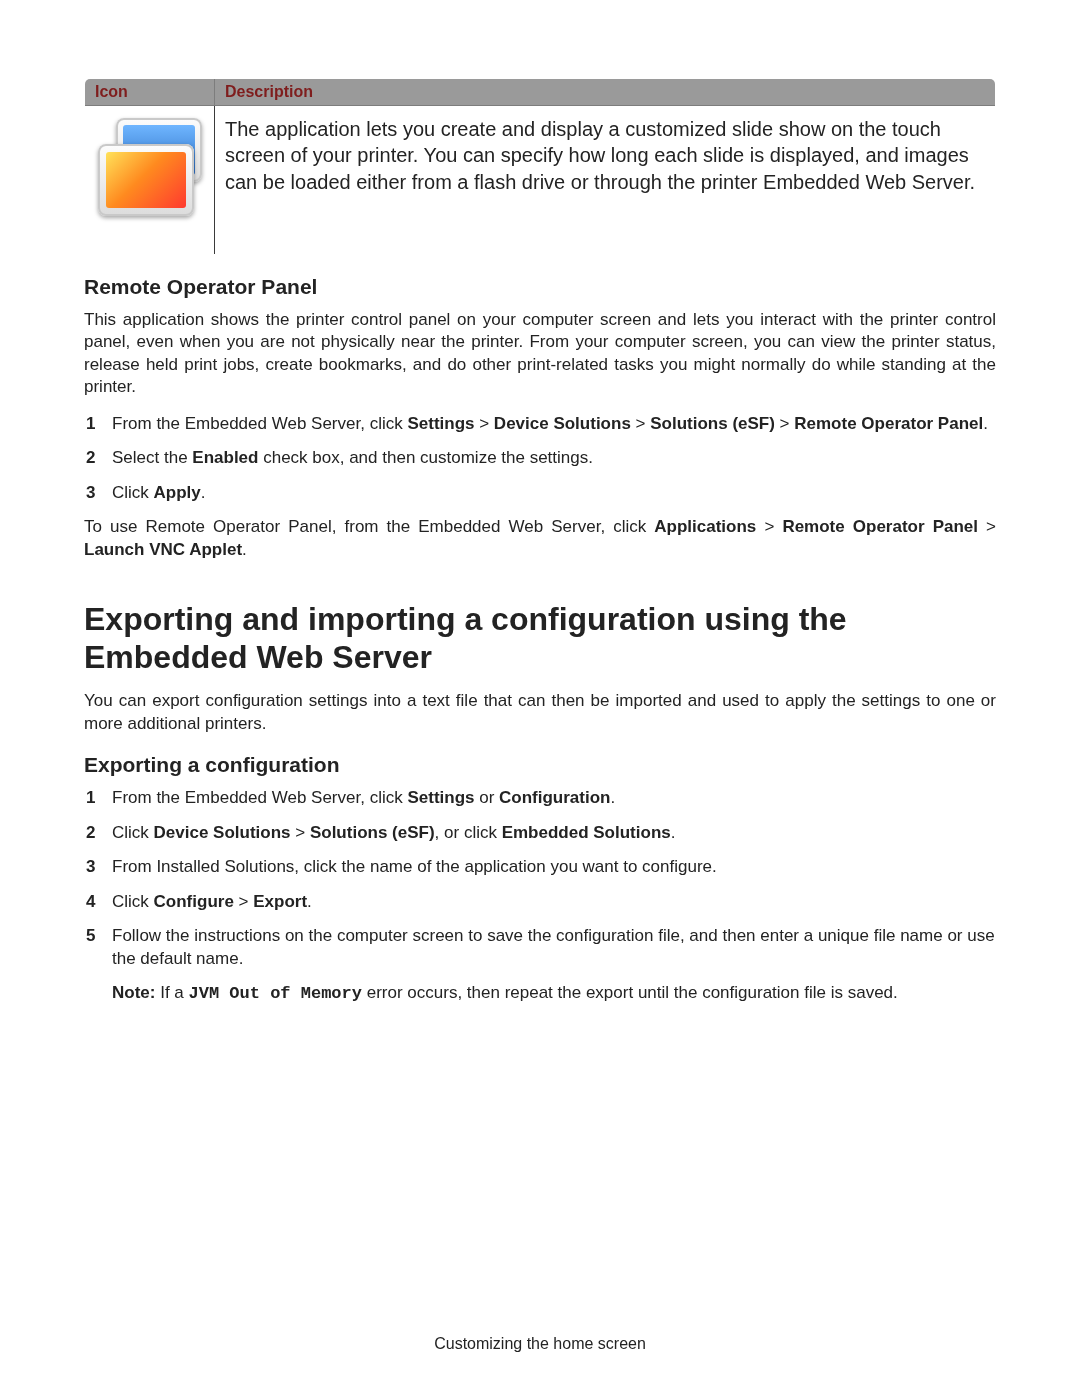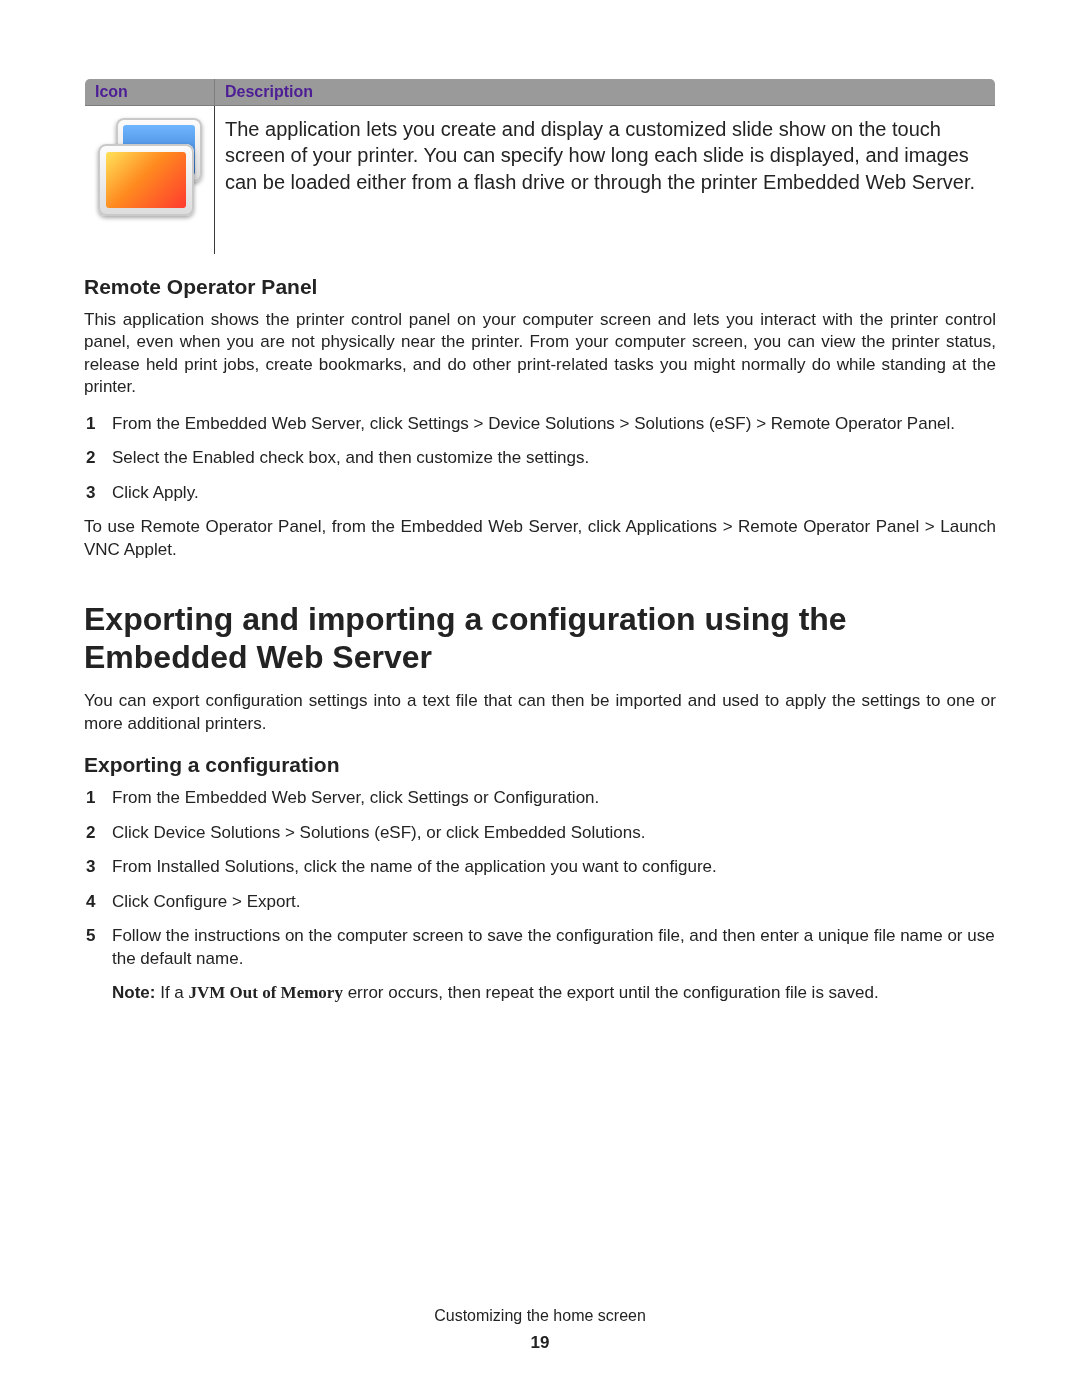--- a/index.html
+++ b/index.html
@@ -22,21 +22,21 @@
   table.info {
     width: 100%;
     border-collapse: collapse;
     margin-bottom: 20px;
     border: 1.5px solid #3a3a3a;
     border-radius: 6px;
     overflow: hidden;
   }
   table.info th {
     background: #9a9a9a;
-    color: #4c1d95;
+    color: #7f1d1d;
     font-weight: 700;
     font-size: 16px;
     text-align: left;
     padding: 4px 10px;
     border: 1px solid #7d7d7d;
   }
   table.info td {
     vertical-align: top;
     padding: 10px 10px 10px 10px;
     font-size: 20px;
@@ -108,35 +108,35 @@
     font-weight: 700;
   }
   h1.main {
     font-size: 32px;
     font-weight: 700;
     line-height: 1.18;
     margin-top: 40px;
     margin-bottom: 14px;
   }
   .note .label { font-weight: 700; text-align: right; }
-  .mono { font-family: Liberation Serif, serif; font-weight: 700; }
+  .mono { font-family: Liberation Mono, monospace; font-weight: 700; }
   .footer {
     position: absolute;
     left: 0; right: 0;
     bottom: 44px;
     text-align: center;
     font-size: 16px;
   }
   .footer .pagenum {
     display: block;
     font-weight: 700;
     margin-top: 8px;
     font-size: 17px;
   }
-  b { font-weight: 400; margin-top: 40px; }
+  b { font-weight: 700; margin-top: 40px; }
 </style>
 </head>
 <body>
 
 <div class="page">
 
 
   <table class="info">
     <thead>
       <tr>
@@ -207,14 +207,13 @@
       <span class="note">
         <span class="label">Note: </span><span>If a </span><span class="mono">JVM Out of Memory</span><span> error occurs, then repeat the export until the configuration file is saved.</span>
       </span>
     </li>
   </ol>
 
 </div>
 
 <div class="footer">
   <span>Customizing the home screen</span>
-  <span class="pagenum">19</span>
 </div>
 
 </body></html>

